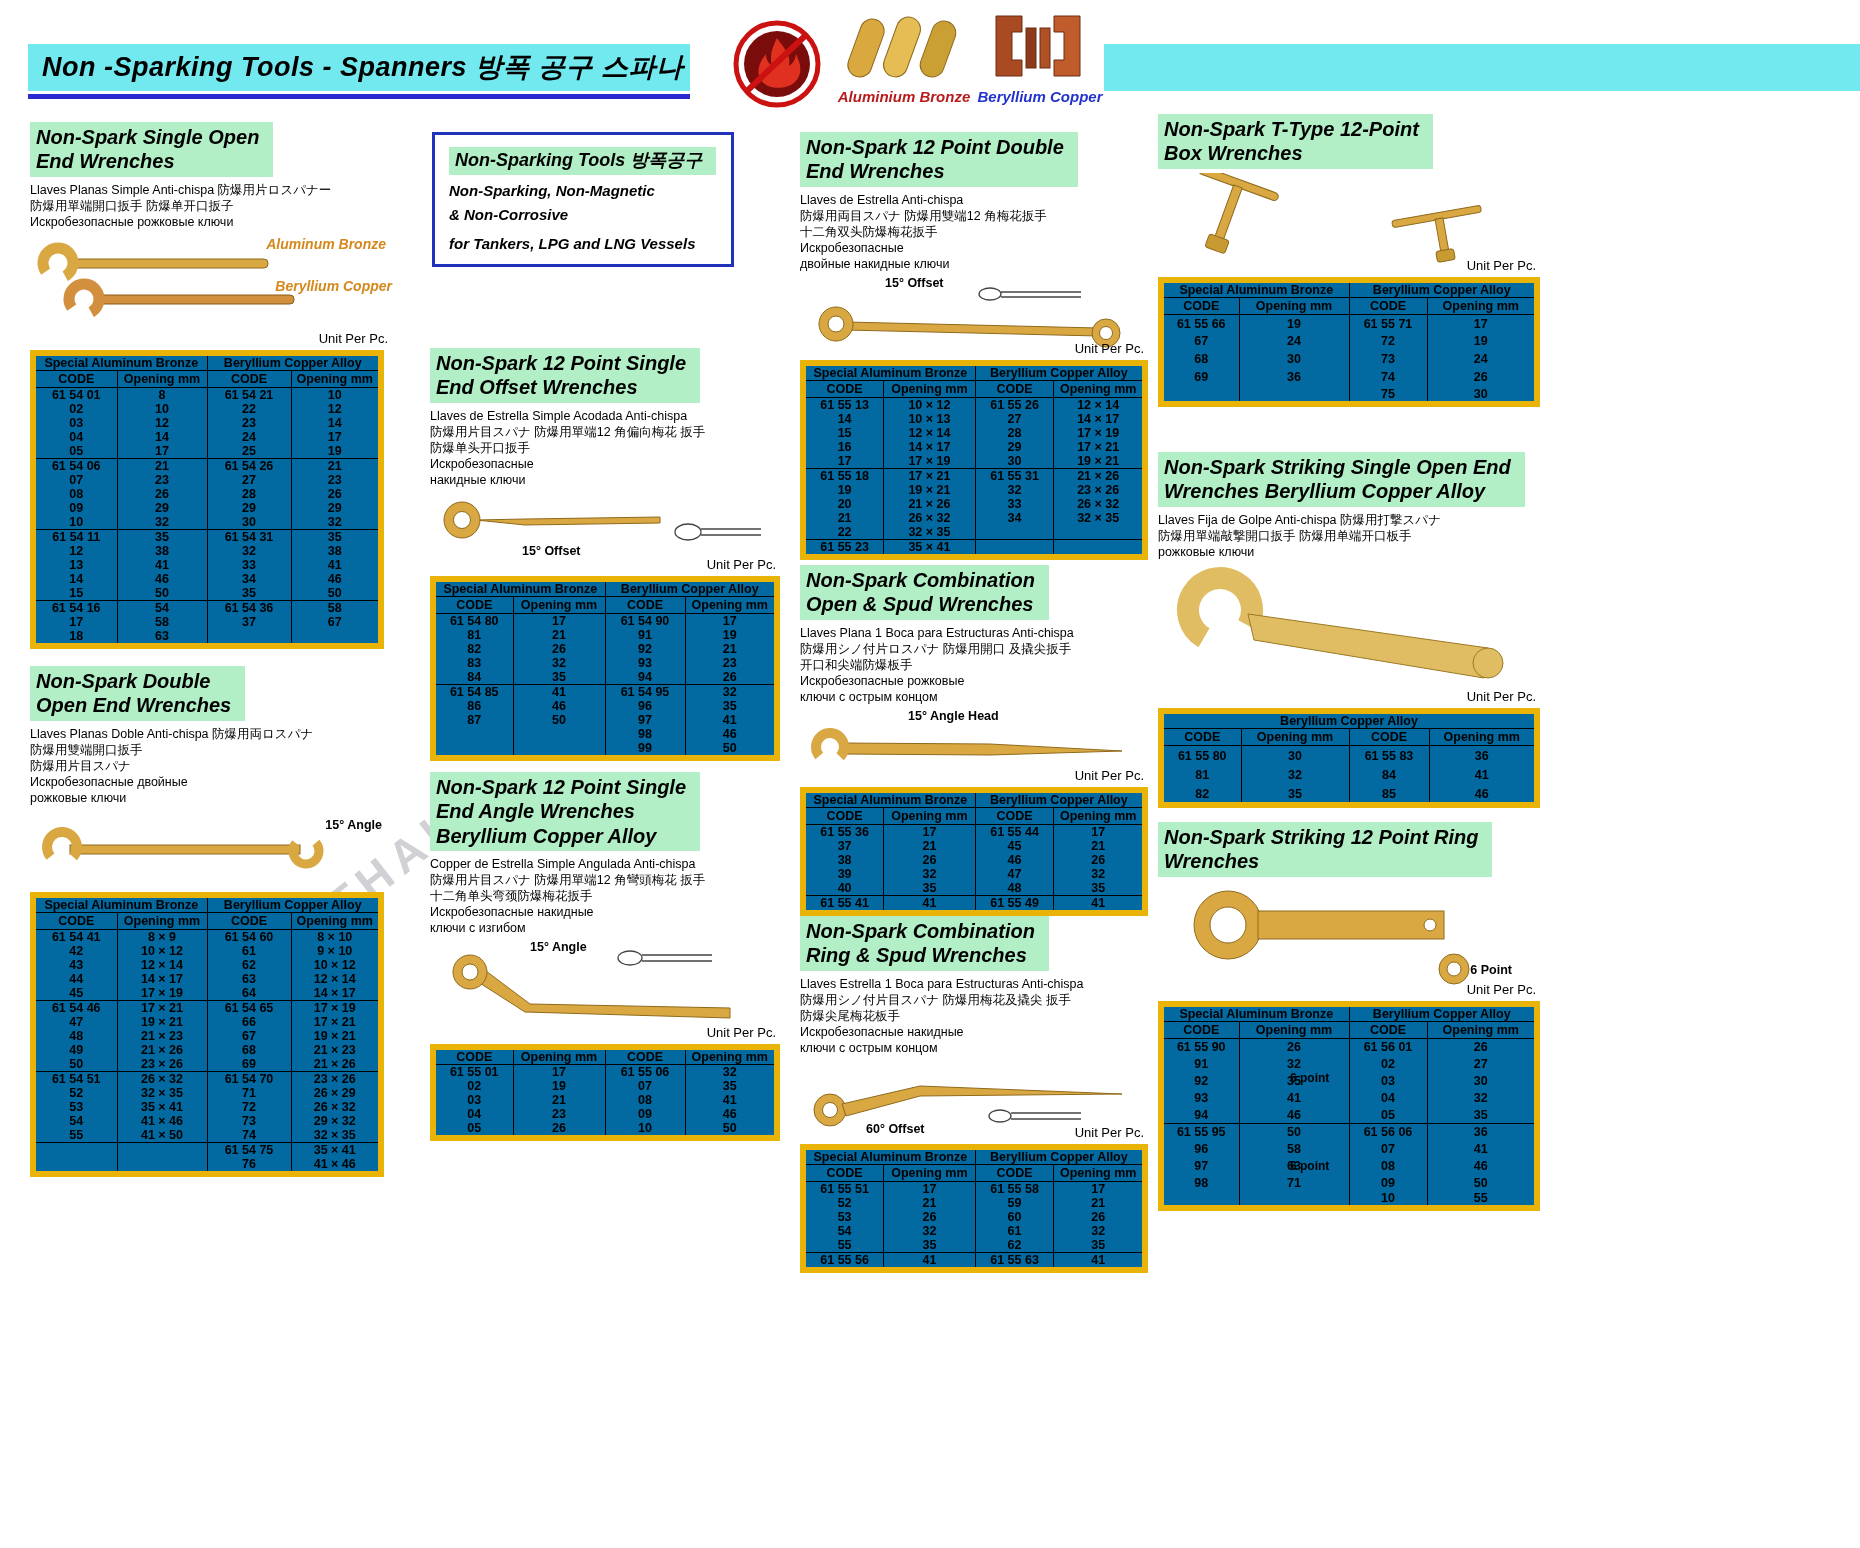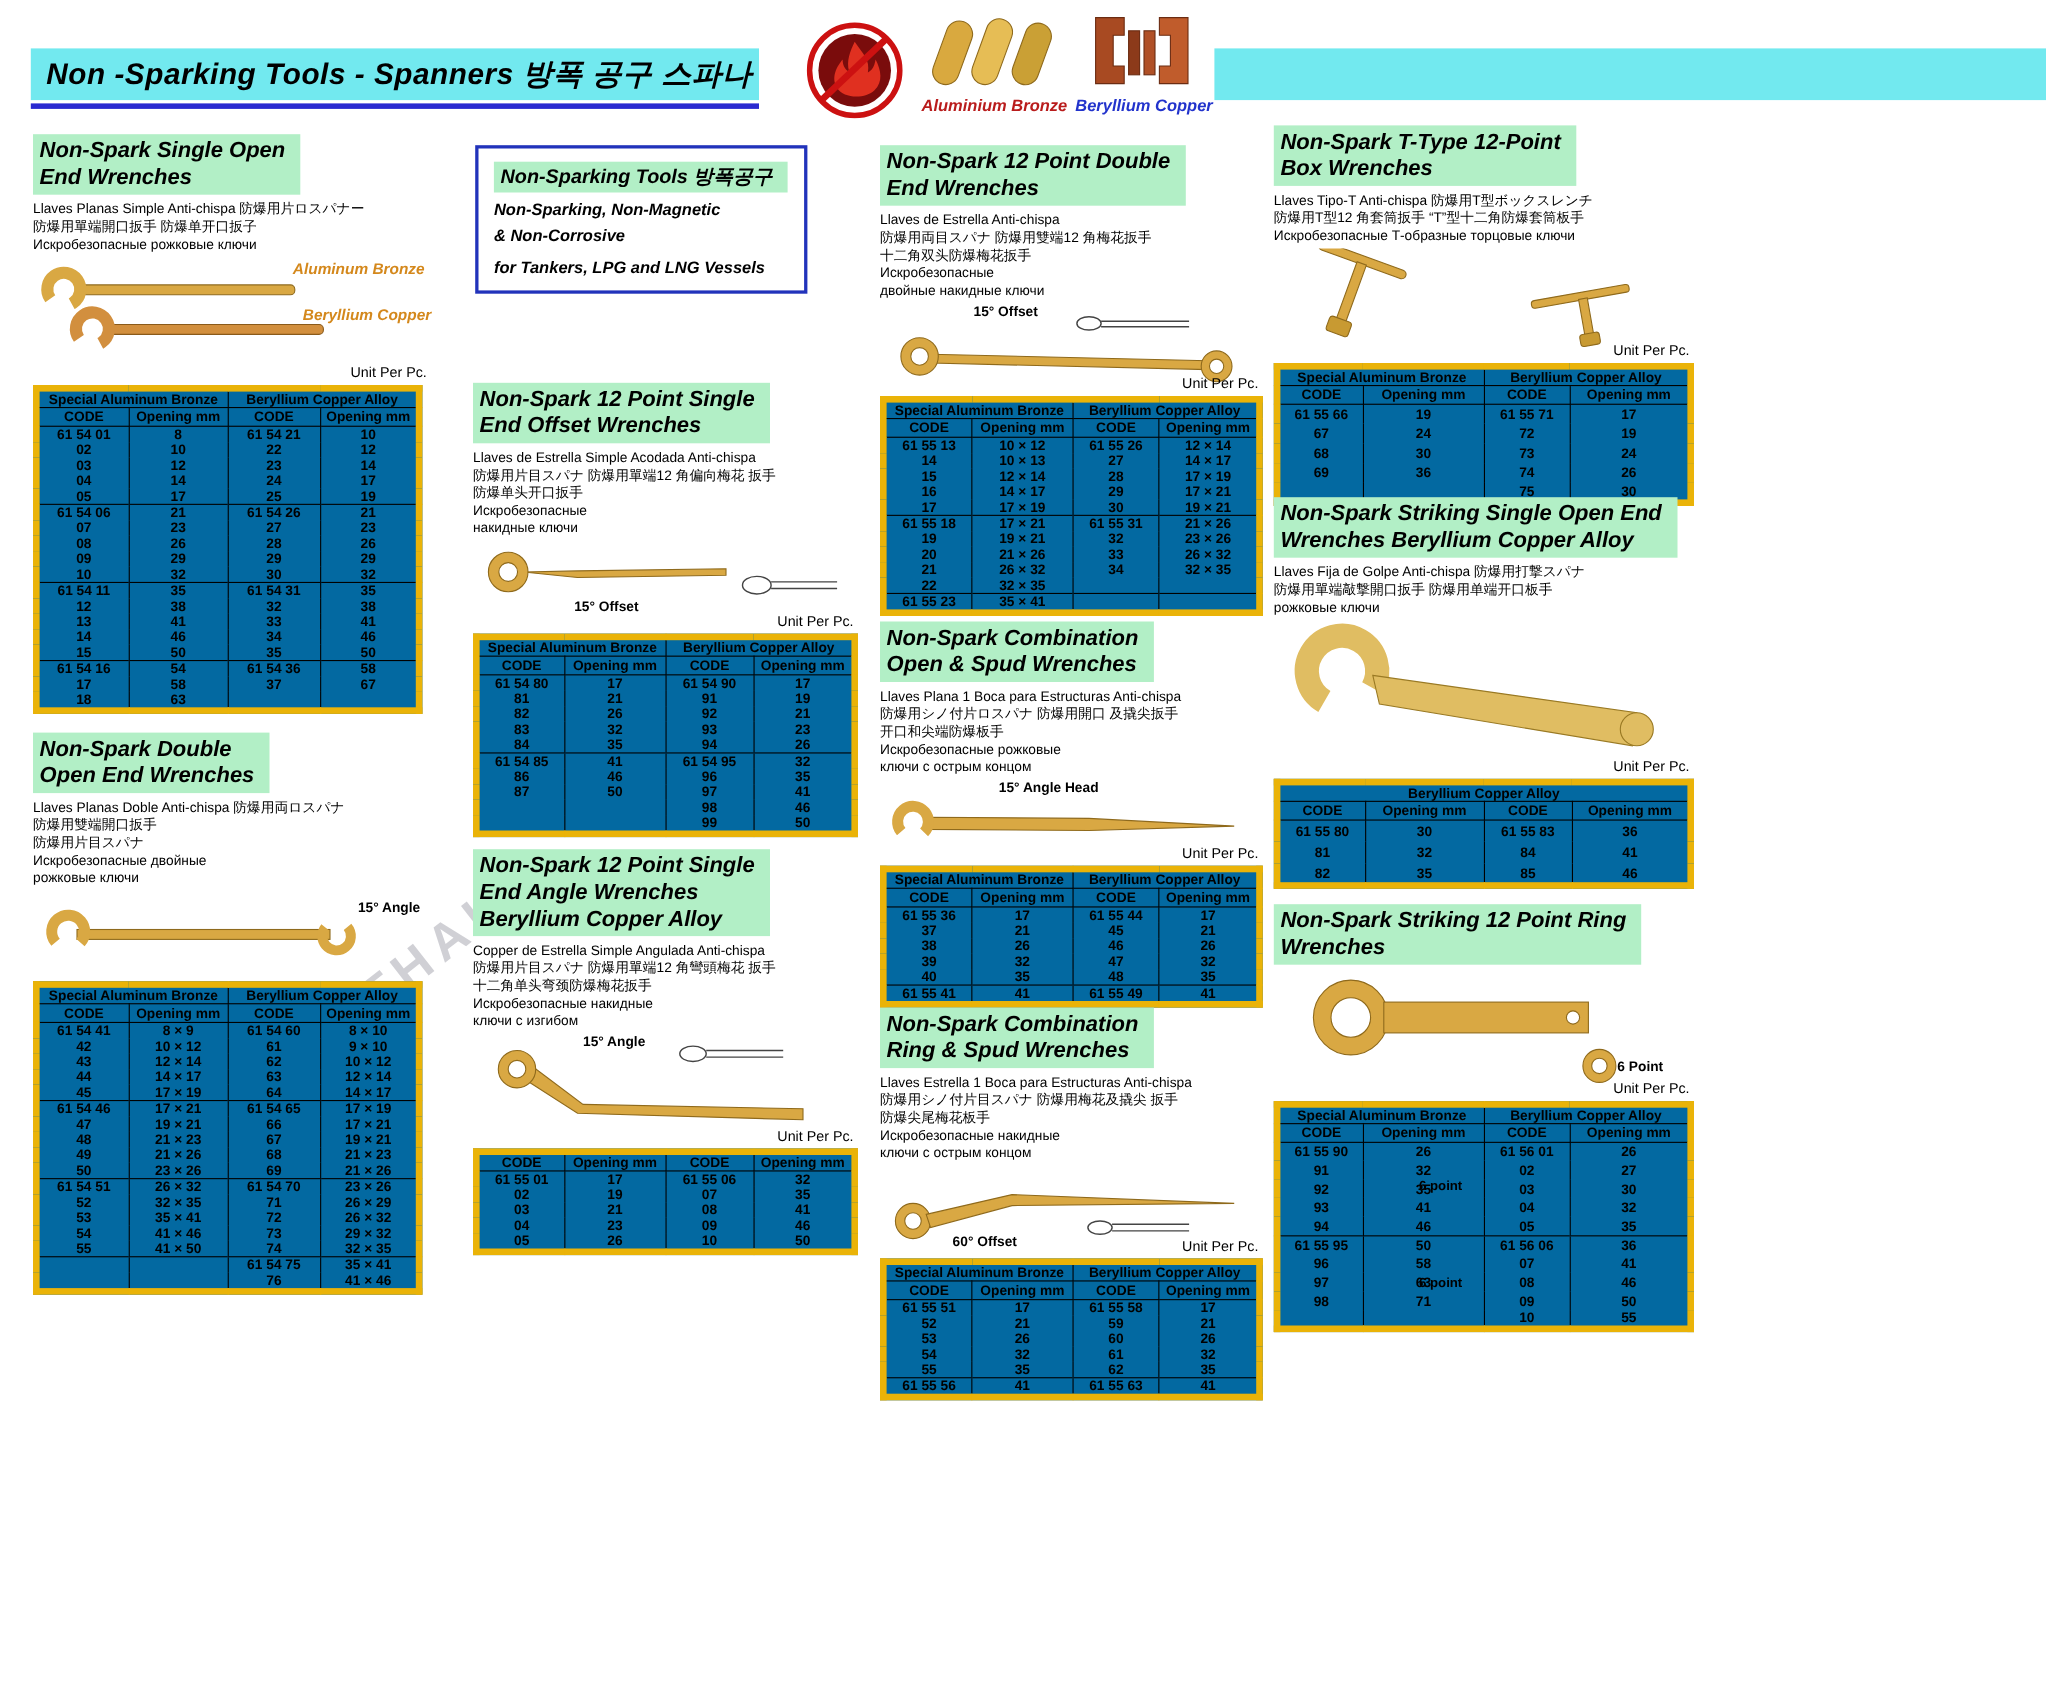--- a/index.html
+++ b/index.html
@@ -886,25 +886,20 @@
           </tbody>
         </table>
       </div>
   </div>
 
   <div class="section" id="s-t-type" style="left:1158px;top:114px;width:382px;">
     <div class="sec-title">
       <div>Non-Spark T-Type 12-Point</div>
       <div>Box Wrenches</div>
     </div>
-    <div class="subs">
-      <div class="sub">Llaves Tipo-T Anti-chispa 防爆用T型ボックスレンチ</div>
-      <div class="sub">防爆用T型12 角套筒扳手 “T”型十二角防爆套筒板手</div>
-      <div class="sub">Искробезопасные Т-образные торцовые ключи</div>
-    </div>
     <div class="img-wrap" style="height:100px;">
       <svg style="left:10px;top:0;" width="360" height="92" viewBox="0 0 360 92">
         <g transform="translate(70,6) rotate(20)" stroke="#8f6a1c">
           <rect x="-40" y="0" width="84" height="8" rx="4" fill="#d9a843"></rect>
           <rect x="-2" y="7" width="9" height="56" fill="#d9a843"></rect>
           <rect x="-8" y="61" width="21" height="14" rx="3" fill="#c89a32"></rect>
         </g>
         <g transform="translate(268,40) rotate(-10)" stroke="#8f6a1c">
           <rect x="-45" y="0" width="90" height="7" rx="3" fill="#d9a843"></rect>
           <rect x="-2" y="6" width="8" height="34" fill="#d9a843"></rect>

